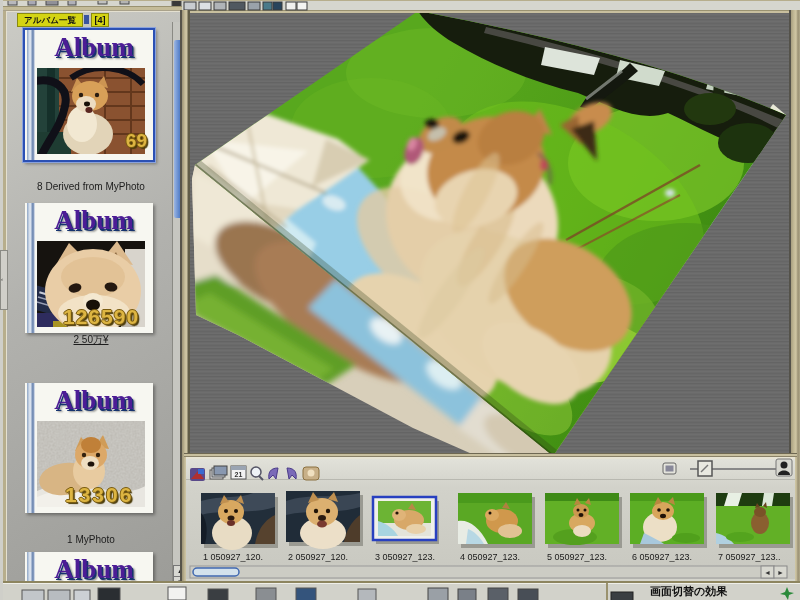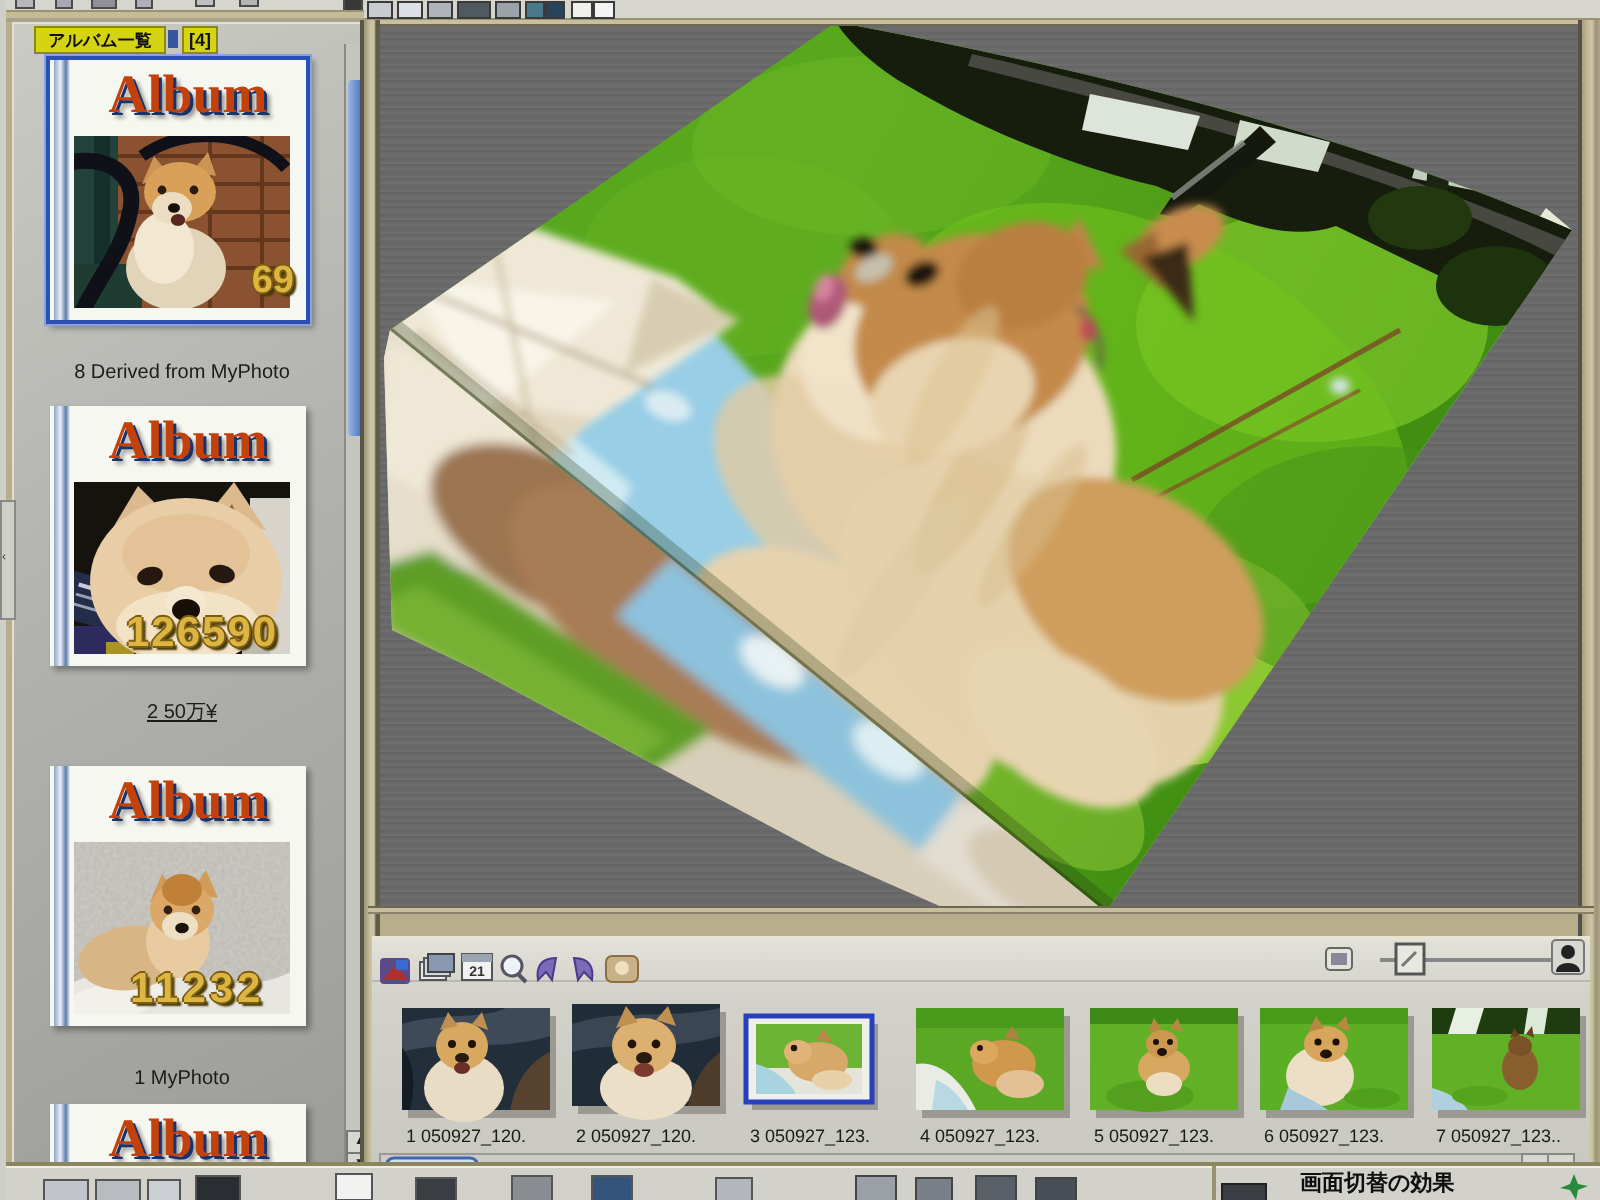--- a/index.html
+++ b/index.html
@@ -13,42 +13,42 @@
   background:linear-gradient(150deg,#cbcbc5 0%,#b2b2ae 45%,#9c9c98 100%);
   border-left:3px solid #b7ae8c;box-shadow:inset 1px 1px 0 #e4e0d0;}
 #ylabel{left:11px;top:2px;width:64px;height:12px;background:#d4d414;color:#111;
   font-size:9px;font-weight:bold;line-height:12px;text-align:center;border:1px solid #8a8a10;z-index:5;font-family:Liberation Serif, serif;}
 #ylabel2{left:85px;top:2px;width:16px;height:12px;background:#d4d414;color:#111;
   font-size:9px;font-weight:bold;line-height:12px;text-align:center;border:1px solid #8a8a10;z-index:5;}
 .cover{position:absolute;width:128px;height:130px;background:#f7f7f1;box-shadow:2px 2px 3px rgba(0,0,0,0.35);}
 .spine{position:absolute;left:2px;top:0;width:8px;height:100%;
   background:linear-gradient(90deg,#8ea6c6 0%,#e8eef6 40%,#5d7aa8 75%,#f0f2f6 100%);}
 .atitle{position:absolute;left:12px;top:2px;width:114px;text-align:center;
-  font-family:"Liberation Serif",serif;font-weight:bold;font-size:27px;color:#c2410c;
+  font-family:"Liberation Serif",serif;font-weight:bold;font-size:27px;color:#4c1d95;
   text-shadow:1.5px 1.5px 0 #16336e, 3px 3px 2px rgba(0,0,0,0.4);}
 .aphoto{position:absolute;left:12px;top:38px;width:108px;height:86px;overflow:hidden;}
 .gold{position:absolute;font-weight:bold;font-size:19px;color:#ddb542;
   text-shadow:1px 0 0 #7a5c10,-1px 0 0 #7a5c10,0 1px 0 #7a5c10,0 -1px 0 #7a5c10,2px 2px 1px #4a3a08;}
 .cap{position:absolute;width:160px;left:5px;text-align:center;font-size:10px;color:#1c1c1c;}
 
 #sscroll{left:166px;top:11px;width:13px;height:561px;background:#c6c6c0;border-left:1px solid #8a8a84;}
 #sthumb{position:absolute;left:1px;top:18px;width:11px;height:178px;
   background:linear-gradient(90deg,#9cb6e2 0%,#5c86cc 45%,#2a55a8 100%);border-radius:2px;}
 .sbtn{position:absolute;left:0px;width:12px;height:11px;background:#d8d8d2;border:1px solid #777;
   font-size:6px;line-height:10px;text-align:center;color:#222;}
 
 #mainwrap{left:186px;top:13px;width:609px;height:440px;background:#6b6b6b;}
 #lframe{left:180px;top:10px;width:10px;height:571px;
   background:linear-gradient(90deg,#57544a 0,#57544a 2px,#9c9478 2px,#b8ae8c 4px,#c8bf9e 5px,#cfc6a4 7px,#605c48 8px,#605c48 10px);}
 #rframe{left:789px;top:10px;width:11px;height:571px;
   background:linear-gradient(90deg,#54524a 0,#54524a 2px,#a89f80 2px,#c4bb98 5px,#cfc6a4 7px,#9a9174 9px,#b0a88a 11px);}
 #filmframe{left:184px;top:453px;width:613px;height:4px;
   background:linear-gradient(180deg,#6e6852 0,#6e6852 1px,#c8bf9e 1px,#c8bf9e 3px,#8a8268 3px,#8a8268 4px);}
 
-#film{left:186px;top:457px;width:609px;height:124px;background:#d4d4cc;margin-top:11px;}
+#film{left:186px;top:457px;width:609px;height:124px;background:#d4d4cc;}
 
 #botbar{left:0;top:581px;width:800px;height:19px;background:#d4d4cc;border-top:2px solid #8d855f;}
 </style>
 </head>
 <body>
 <div id="app">
   <div class="abs" style="left:0;top:0;width:3px;height:600px;background:#cfcfc9;z-index:8;"></div>
   <div class="abs" id="topbar">
     <svg width="800" height="13" viewBox="0 0 800 13">
       <rect width="800" height="13" fill="#d6d6ce"></rect>
@@ -150,21 +150,21 @@
             <ellipse cx="57" cy="72" rx="36" ry="18" fill="#f2e2c6"></ellipse>
             <ellipse cx="38" cy="47" rx="6.5" ry="4.5" fill="#241810" transform="rotate(-14 38 47)"></ellipse>
             <ellipse cx="74" cy="46" rx="6.5" ry="4.5" fill="#241810" transform="rotate(12 74 46)"></ellipse>
             <ellipse cx="56" cy="60" rx="10" ry="8" fill="#f4e8d0"></ellipse>
             <ellipse cx="56" cy="64" rx="7" ry="5.5" fill="#181008"></ellipse>
           </g>
         </svg>
       </div>
       <div class="gold" style="left:38px;top:102px;font-size:21px;letter-spacing:1px;">126590</div>
     </div>
-    <div class="cap" style="top:338px;text-decoration:underline;">2  50万¥</div>
+    <div class="cap" style="top:322px;text-decoration:underline;">2  50万¥</div>
 
     <div class="cover" style="left:19px;top:372px;">
       <div class="spine"></div>
       <div class="atitle">Album</div>
       <div class="aphoto">
         <svg width="110" height="87" viewBox="0 0 110 87">
           <defs>
             <filter id="spk" x="0" y="0" width="100%" height="100%">
               <feTurbulence type="fractalNoise" baseFrequency="0.5" numOctaves="2" result="n"></feTurbulence>
               <feColorMatrix in="n" type="matrix" values="0 0 0 0 0.64 0 0 0 0 0.63 0 0 0 0 0.60 0 0 0 0.5 0.4"></feColorMatrix>
@@ -181,21 +181,21 @@
             <path d="M58,26 L66,14 L72,28 Z" fill="#d09c58"></path>
             <ellipse cx="54" cy="34" rx="16" ry="14" fill="#dca868"></ellipse>
             <ellipse cx="54" cy="24" rx="10" ry="8" fill="#c08038"></ellipse>
             <ellipse cx="53" cy="42" rx="9" ry="7" fill="#eedec2"></ellipse>
             <circle cx="47" cy="34" r="2.2" fill="#33220f"></circle>
             <circle cx="61" cy="34" r="2.2" fill="#33220f"></circle>
             <ellipse cx="54" cy="43" rx="3.4" ry="2.6" fill="#1c120a"></ellipse>
           </g>
         </svg>
       </div>
-      <div class="gold" style="left:40px;top:100px;font-size:21px;letter-spacing:2px;">11232</div>
+      <div class="gold" style="left:40px;top:100px;font-size:21px;letter-spacing:2px;">13306</div>
     </div>
     <div class="cap" style="top:523px;">1  MyPhoto</div>
 
     <div class="cover" style="left:19px;top:541px;height:31px;">
       <div class="spine"></div>
       <div class="atitle">Album</div>
     </div>
 
     <div class="abs" id="sscroll">
       <div id="sthumb"></div>

